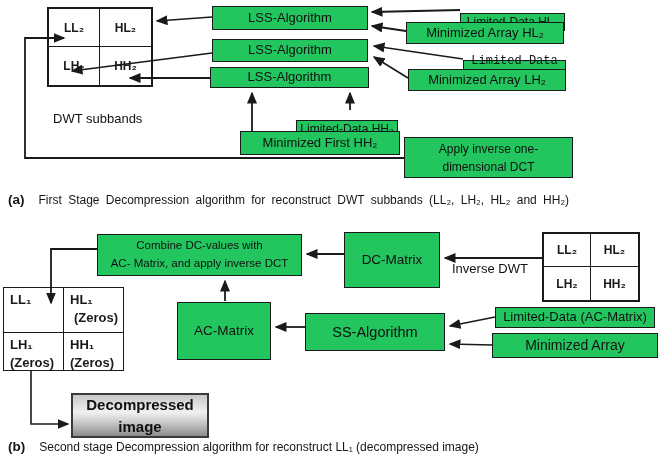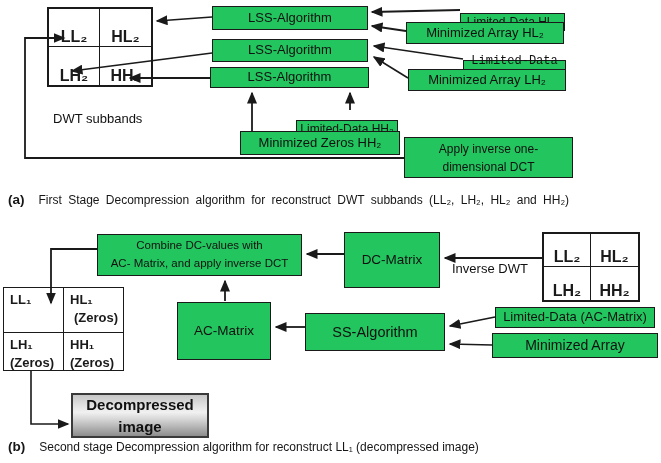--- a/index.html
+++ b/index.html
@@ -7,21 +7,21 @@
         font-family:"Liberation Sans","DejaVu Sans",sans-serif;color:#1a1a1a;overflow:hidden;}
   .box{position:absolute;background:#22c55e;border:1.6px solid #1a1a1a;box-sizing:border-box;
        display:flex;align-items:center;justify-content:center;text-align:center;
        font-size:13px;line-height:1.25;color:#111;}
   .multiline{flex-direction:column;}
   .grid{position:absolute;border:2px solid #1a1a1a;box-sizing:border-box;background:#fff;
         display:grid;grid-template-columns:1fr 1fr;grid-template-rows:1fr 1fr;}
   .grid .cell{box-sizing:border-box;font-weight:600;}
   .grid .cell.r{border-right:1.6px solid #1a1a1a;}
   .grid .cell.b{border-bottom:1.6px solid #1a1a1a;}
-  .cell-top{display:flex;justify-content:center;align-items:flex-end;padding-top:0;font-size:16px;}
+  .cell-top{display:flex;justify-content:center;align-items:center;padding-top:0;font-size:12px;}
   .cell-left{padding:3px 0 0 6px;font-size:13px;line-height:1.35;}
   .cell-left .note{font-weight:600;}
   .freelabel{position:absolute;font-size:13px;color:#111;}
   .caption{position:absolute;left:8px;display:flex;align-items:baseline;font-size:12px;color:#161616;}
   .caption .cap-label{font-weight:700;font-size:13.5px;margin-right:14px;}
   #svg-overlay{position:absolute;left:0;top:0;pointer-events:none;}
   .decomp{background:linear-gradient(180deg,#c7c7c7 0%,#f1f1f1 42%,#d8d8d8 58%,#8d8d8d 100%);
           border:2px solid #3a3a3a;font-weight:700;font-size:15px;color:#111;}
   .small{font-size:12px;margin-top:10px;}
   .combine-line{font-size:11.5px;line-height:1.55;}
@@ -52,21 +52,21 @@
 
   <div class="box" style="left:212px;top:6px;width:156px;height:24px;">LSS-Algorithm</div>
   <div class="box" style="left:212px;top:39px;width:156px;height:23px;">LSS-Algorithm</div>
   <div class="box" style="left:210px;top:67px;width:159px;height:21px;">LSS-Algorithm</div>
 
   <div class="box small" style="left:460px;top:3px;width:105px;height:18px;">Limited-Data HL₂</div>
   <div class="box" style="left:406px;top:22px;width:158px;height:22px;">Minimized Array HL₂</div>
   <div class="box small" style="left:463px;top:50px;width:103px;height:18px;font-family:Liberation Mono, monospace;">Limited-Data LH₂</div>
   <div class="box" style="left:408px;top:69px;width:158px;height:22px;">Minimized Array LH₂</div>
   <div class="box small" style="left:296px;top:110px;width:102px;height:18px;">Limited-Data HH₂</div>
-  <div class="box" style="left:240px;top:131px;width:160px;height:24px;">Minimized Zeros HH₂</div>
+  <div class="box" style="left:240px;top:131px;width:160px;height:24px;">Minimized First HH₂</div>
 
   <div class="box multiline small" style="left:404px;top:127px;width:169px;height:41px;line-height:1.5;">
     <span>Apply inverse one-</span>
     <span>dimensional DCT</span>
   </div>
 
   <div class="caption" style="top:192px;width:650px;word-spacing:3px;">
     <span class="cap-label">(a)</span>
     <span>First Stage Decompression algorithm for reconstruct DWT subbands (LL₂, LH₂, HL₂ and HH₂)</span>
   </div>

